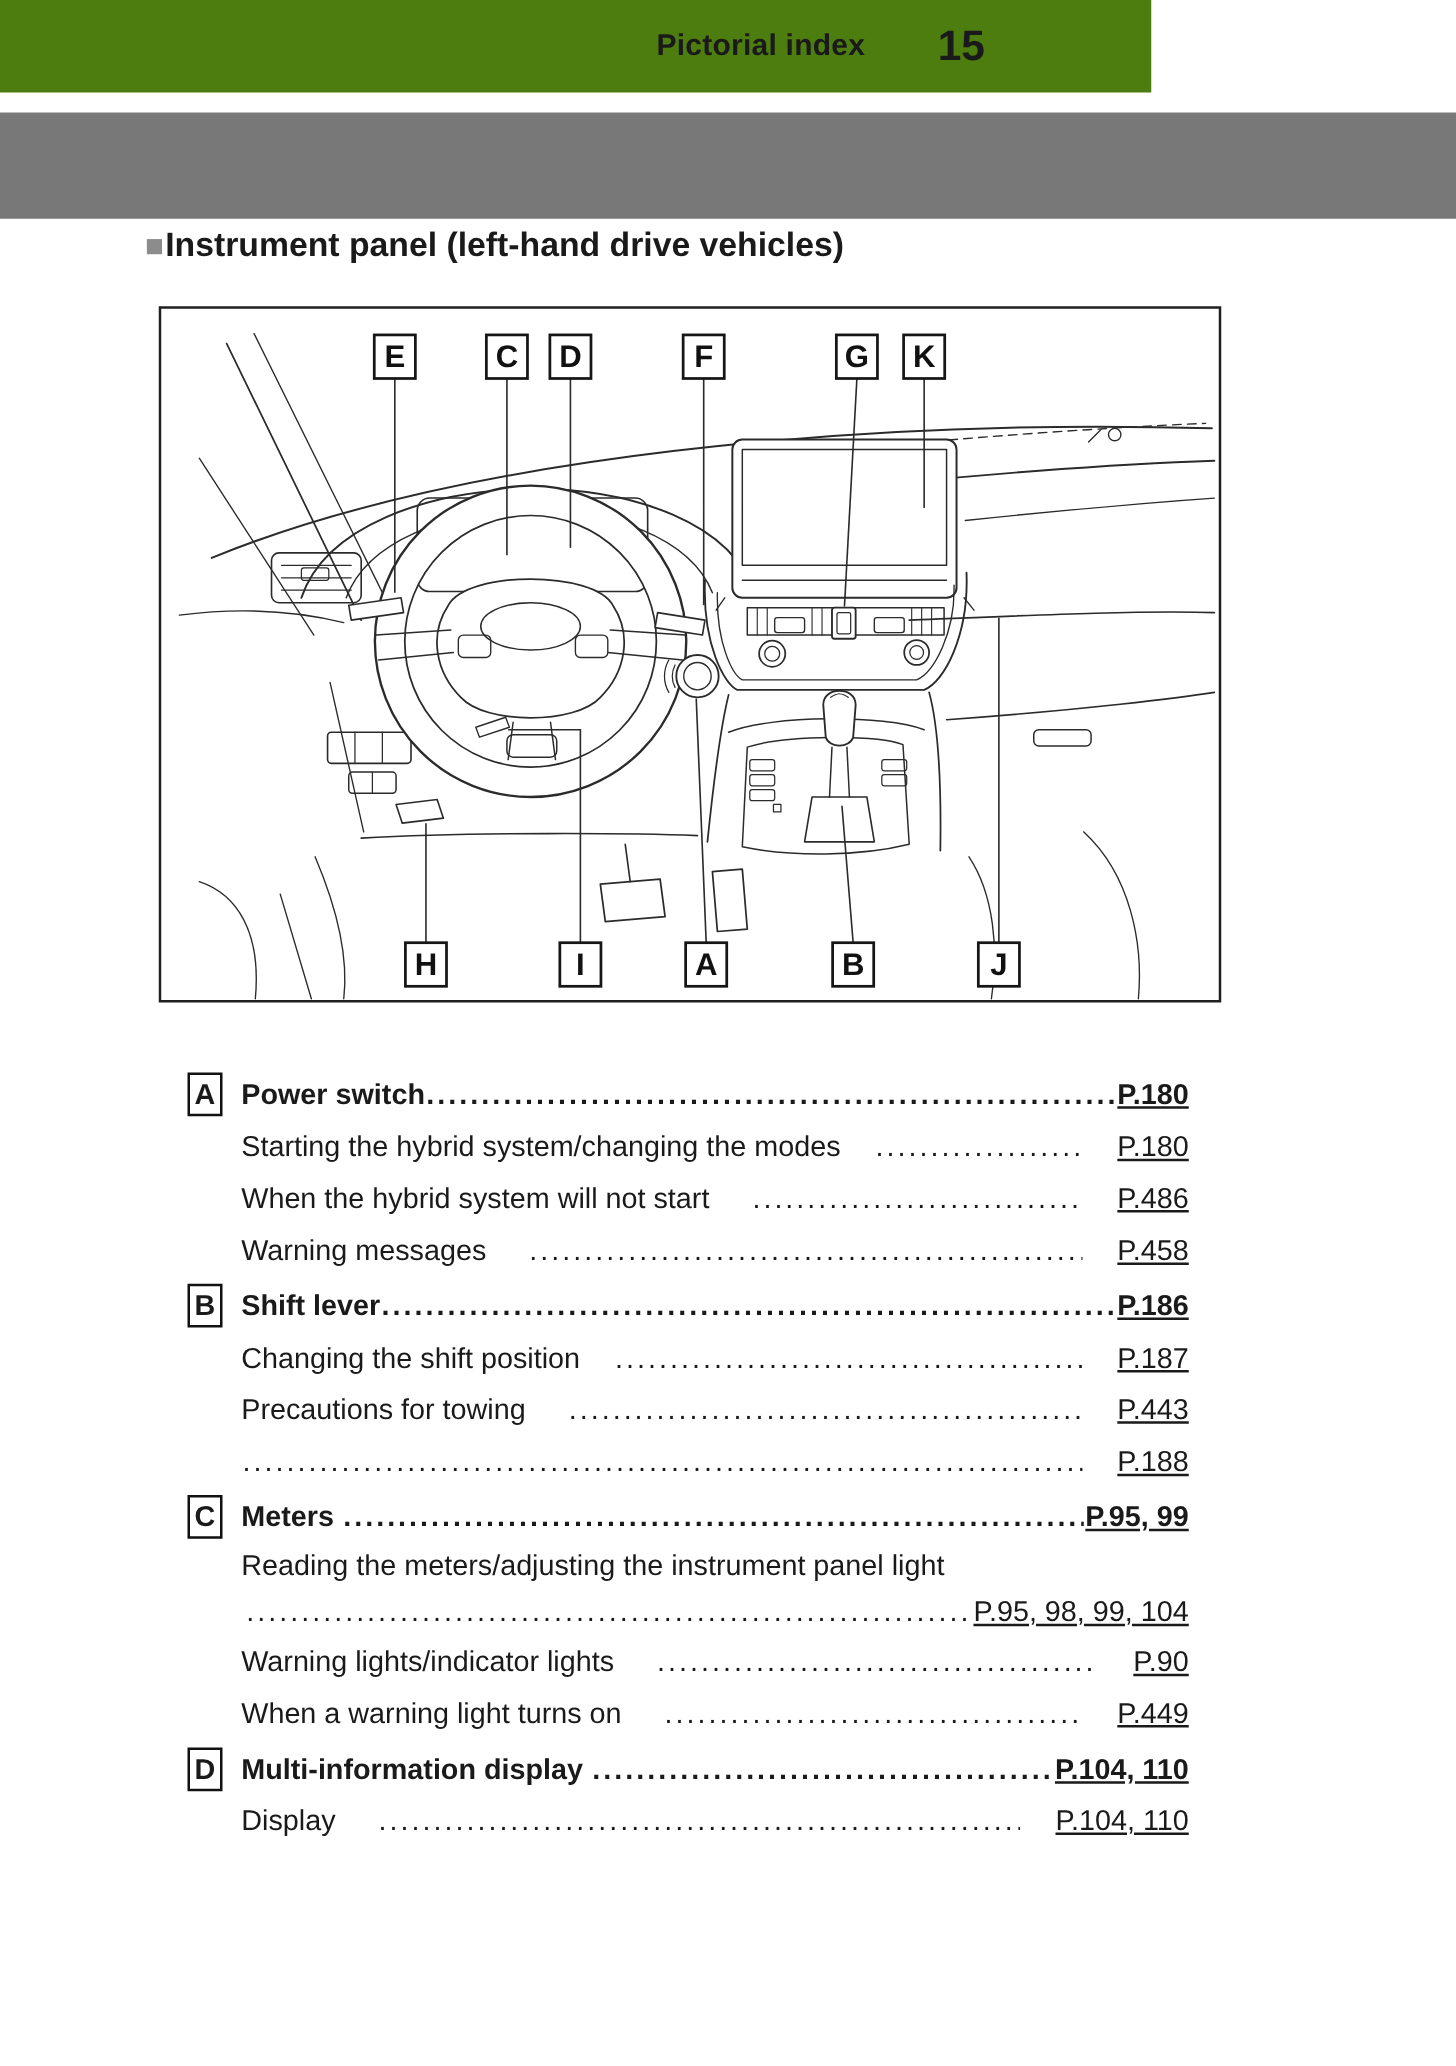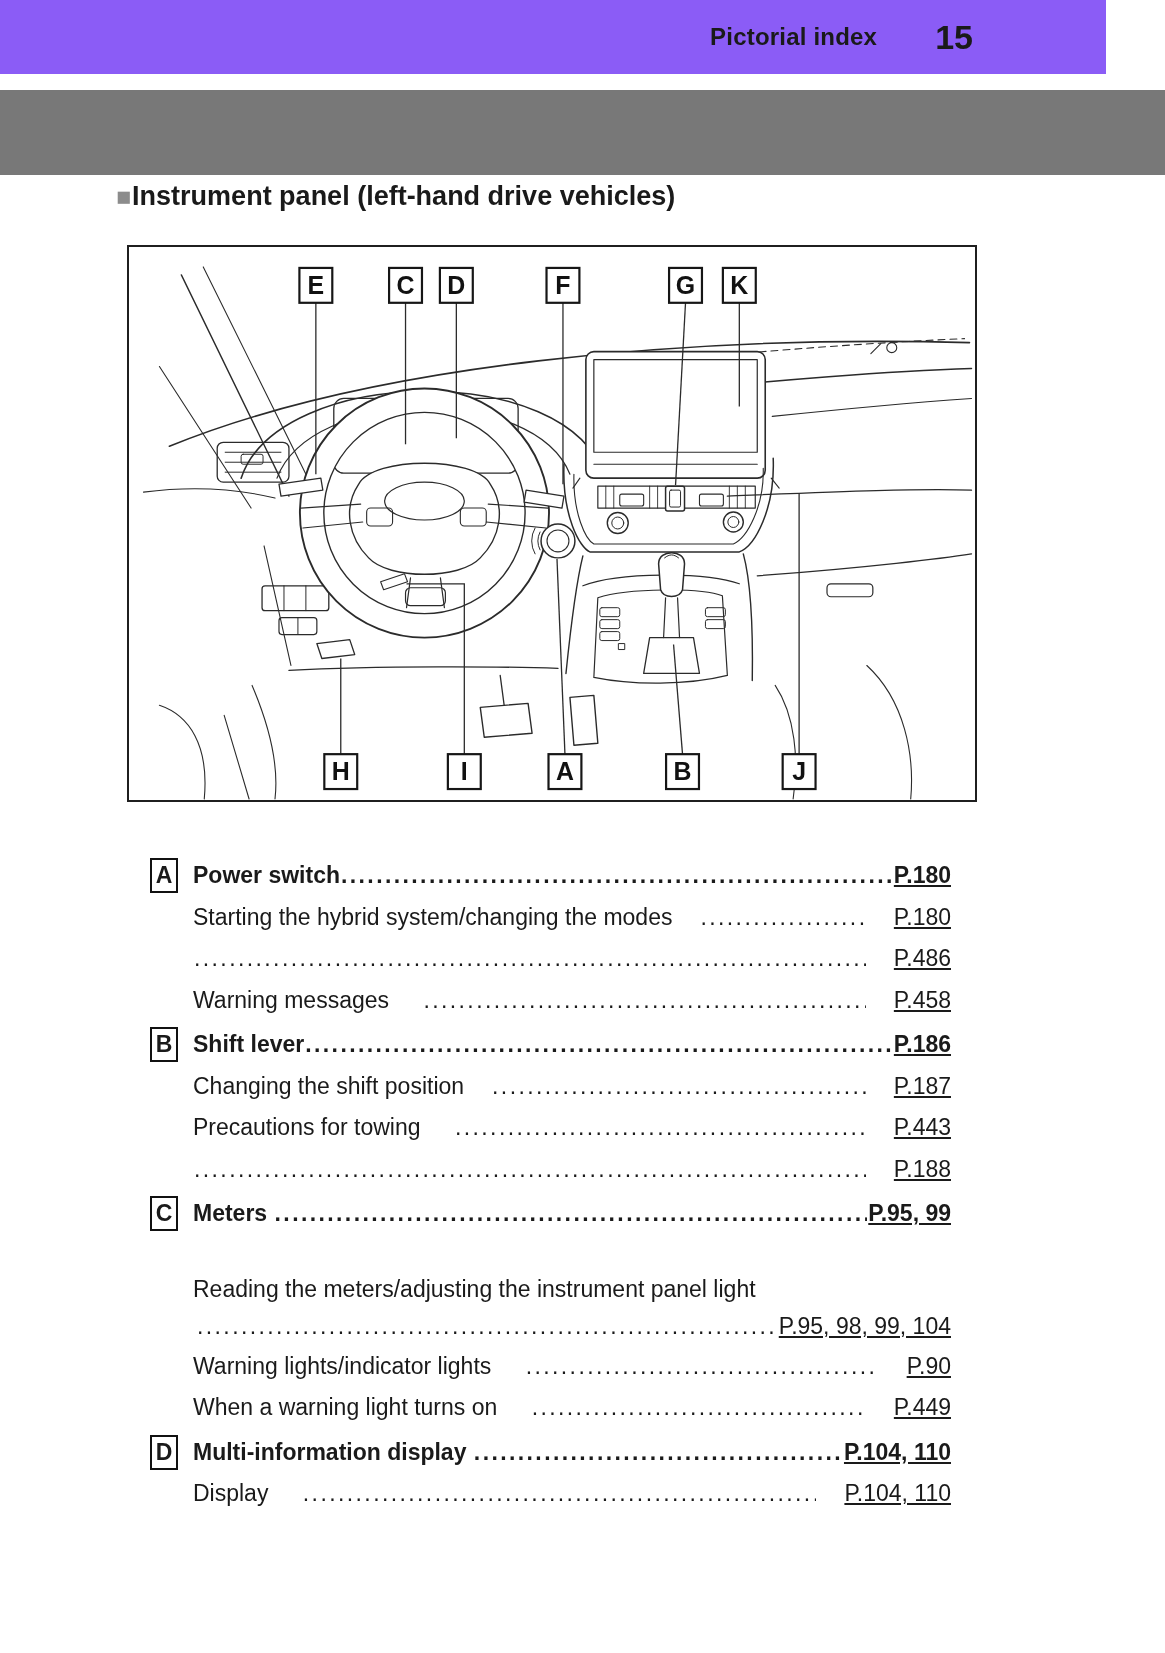--- a/index.html
+++ b/index.html
@@ -1,42 +1,42 @@
 <!DOCTYPE html>
 <html><head>
 <meta charset="utf-8">
 <style>
   * { margin:0; padding:0; box-sizing:border-box; }
   html,body { background:#ffffff; }
   body { width:1165px; height:1653px; position:relative; font-family:"Liberation Sans","DejaVu Sans",sans-serif; color:#1a1a1a; }
   .page { position:absolute; inset:0; background:#fff; overflow:hidden; }
 
   
-  .topbar { position:absolute; top:0; left:0; width:1106px; height:74px; background:#8b5cf6;
+  .topbar { position:absolute; top:0; left:0; width:921px; height:74px; background:#4d7c0f;
             display:flex; align-items:center; justify-content:flex-end; padding-right:133px; gap:58px; }
   .topbar-title { font-weight:bold; font-size:24px; letter-spacing:.2px; }
   .topbar-page  { font-weight:bold; font-size:34px;text-align:right; }
   .band { position:absolute; top:90px; left:0; width:1165px; height:85px; background:#787878; }
 
   
   .heading { position:absolute; top:181px; left:116px; font-size:27px; font-weight:bold; white-space:nowrap; }
   .heading .bullet { color:#8c8c8c; font-size:25px; margin-right:1px; }
 
   
   .diagram { position:absolute; left:127px; top:245px; width:850px; height:557px;
              border:2px solid #1f1f1f; background:#fff; }
   .diagram svg { display:block; width:100%; height:100%; }
   svg text.callout-letter { font-family:"Liberation Sans","DejaVu Sans",sans-serif; font-size:25px; font-weight:bold; fill:#111; text-anchor:middle; }
 
   
   .index { position:absolute; left:150px; top:852px; width:801px; font-size:23px; }
   .row { display:flex; align-items:center; height:41.5px; }
   .row.section { font-weight:bold; margin-top:3px; }
   .row.sub  { padding-left:43px;gap:27px; }
-  .row.sub2a { padding-left:43px; height:36px;margin-top:37px; }
+  .row.sub2a { padding-left:43px; height:36px; }
   .row.sub2b { padding-left:46px; height:38px; }
   .letter-box { flex:none; width:28px; height:35px; border:2px solid #111; display:flex;
                 align-items:center; justify-content:center; font-weight:bold; font-size:23px;
                 margin-right:15px; background:#fff; }
   .title { flex:none; white-space:pre; }
   .dots { flex:1 1 auto; overflow:hidden; white-space:nowrap; min-width:10px; margin:0 1px; }
   .dots::after { content:"...................................................................................................................................................................................................................."; letter-spacing:2.4px; }
   .pages { flex:none; white-space:pre;text-decoration:underline; }
 </style>
 </head>
@@ -226,20 +226,21 @@
       <span class="title">Power switch</span>
       <span class="dots"></span>
       <span class="pages">P.180</span>
     </div>
     <div class="row sub">
       <span class="title">Starting the hybrid system/changing the modes</span>
       <span class="dots"></span>
       <span class="pages">P.180</span>
     </div>
     <div class="row sub">
+      <span class="title">When the hybrid system will not start </span>
       <span class="dots"></span>
       <span class="pages">P.486</span>
     </div>
     <div class="row sub">
       <span class="title">Warning messages </span>
       <span class="dots"></span>
       <span class="pages">P.458</span>
     </div>
 
     <div class="row section">

